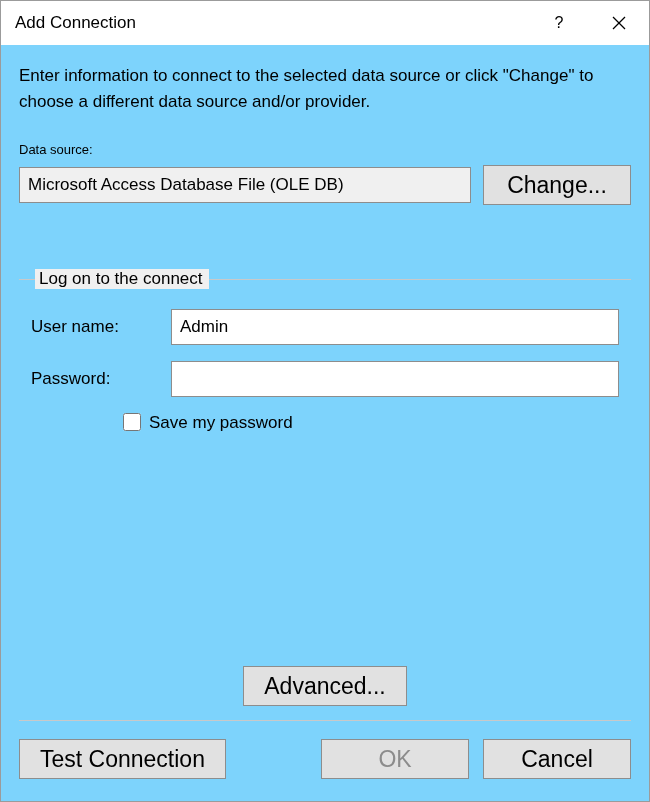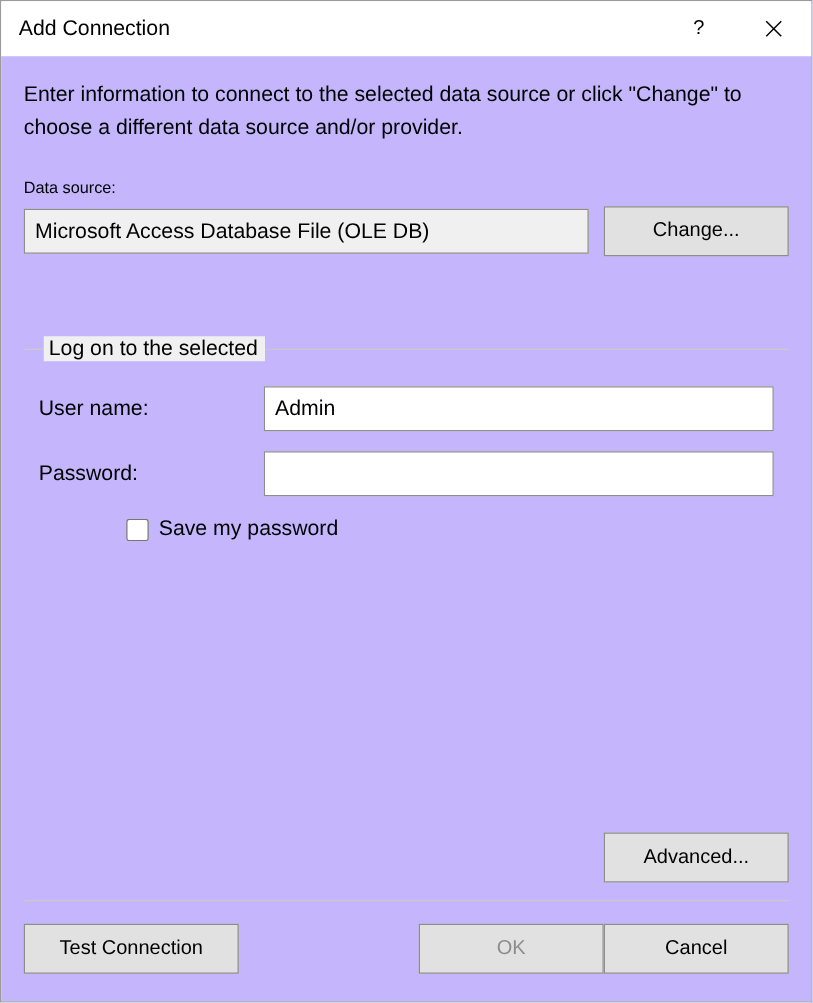--- a/index.html
+++ b/index.html
@@ -36,21 +36,21 @@
       align-items: center;
       justify-content: center;
       font-size: 16px;
       color: #000;
       cursor: default;
     }
     .help-btn { font-family: inherit; }
     .close-btn svg { width: 14px; height: 14px; }
     .content {
       flex: 1;
-      background: #c4b5fd;
+      background: #7dd3fc;
       padding: 18px 18px 0 18px;
       display: flex;
       flex-direction: column;
     }
     .description {
       font-size: 17px;
       line-height: 1.5;
       margin-bottom: 28px;
     }
     .row {
@@ -75,27 +75,26 @@
     }
     .text-input {
       flex: 1;
       height: 36px;
       background: #fff;
       border: 1px solid #8d8d8d;
       padding: 0 8px;
       font-size: 17px;
       font-family: inherit;
       outline: none;
-      margin-left: 40px;
     }
     .btn {
       height: 40px;
       background: #e1e1e1;
       border: 1px solid #8d8d8d;
-      font-size: 16px;
+      font-size: 23px;
       font-family: inherit;
       padding: 0 20px;
       cursor: default;
       min-width: 148px;
     }
     .btn.highlighted {
       border: 2px solid #0078d7;
     }
     .btn.disabled {
       color: #8c8c8c;
@@ -119,44 +118,44 @@
       display: flex;
       align-items: center;
       margin-bottom: 16px;
     }
     .form-label {
       width: 140px;
       font-size: 17px;
     }
     .checkbox-row {
       display: flex;
-      align-items: flex-end;
-      margin-left: 70px;
+      align-items: flex-start;
+      margin-left: 92px;
       gap: 8px;
       font-size: 17px;
     }
     input[type="checkbox"] {
       width: 18px;
       height: 18px;
     }
     .spacer { flex: 1; }
     .advanced-row {
       display: flex;
-      justify-content: flex-end;
+      justify-content: center;
       margin-top: 20px;
       margin-bottom: 14px;
     }
     .hr {
       border: none;
       border-top: 1px solid #c9c9c9;
       margin: 0 0 18px 0;
     }
     .footer {
       display: flex;
-      gap: 0;
+      gap: 14px;
       padding-bottom: 22px;
     }
     .footer .btn { min-width: 148px; }
     .footer-spacer { flex: 1; }
     .section { margin-bottom: 16px; }
   </style>
 </head>
 <body>
 
 <div class="window">
@@ -181,21 +180,21 @@
       <div class="row">
         <div class="display-field">Microsoft Access Database File (OLE DB)</div>
         <button class="btn">Change...</button>
       </div>
     </div>
 
     <div class="section">
     </div>
 
     <fieldset class="group">
-      <legend>Log on to the selected</legend>
+      <legend>Log on to the connect</legend>
       <div class="form-row">
         <div class="form-label">User name:</div>
         <input type="text" class="text-input" value="Admin" style="">
       </div>
       <div class="form-row">
         <div class="form-label">Password:</div>
         <input type="password" class="text-input" value="" style="">
       </div>
       <div class="checkbox-row">
         <input type="checkbox" style="">

